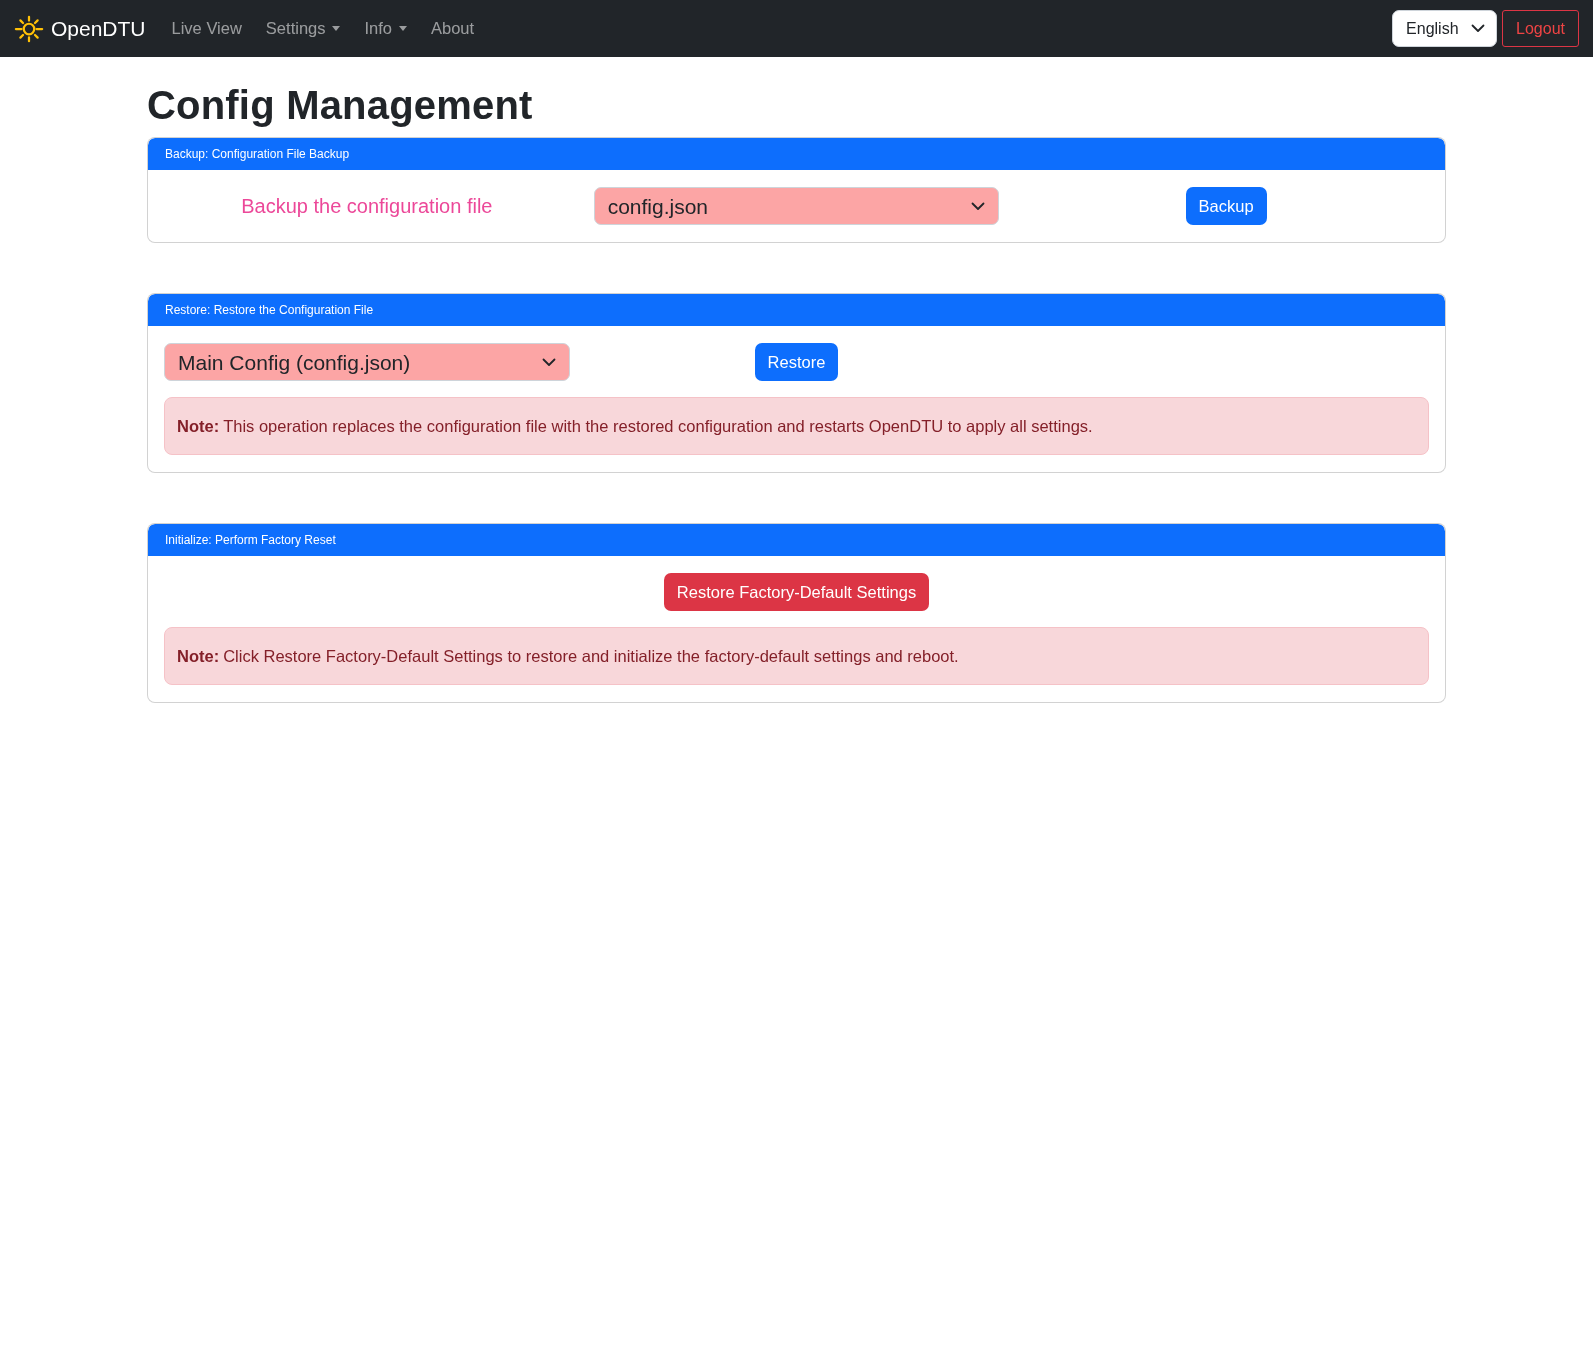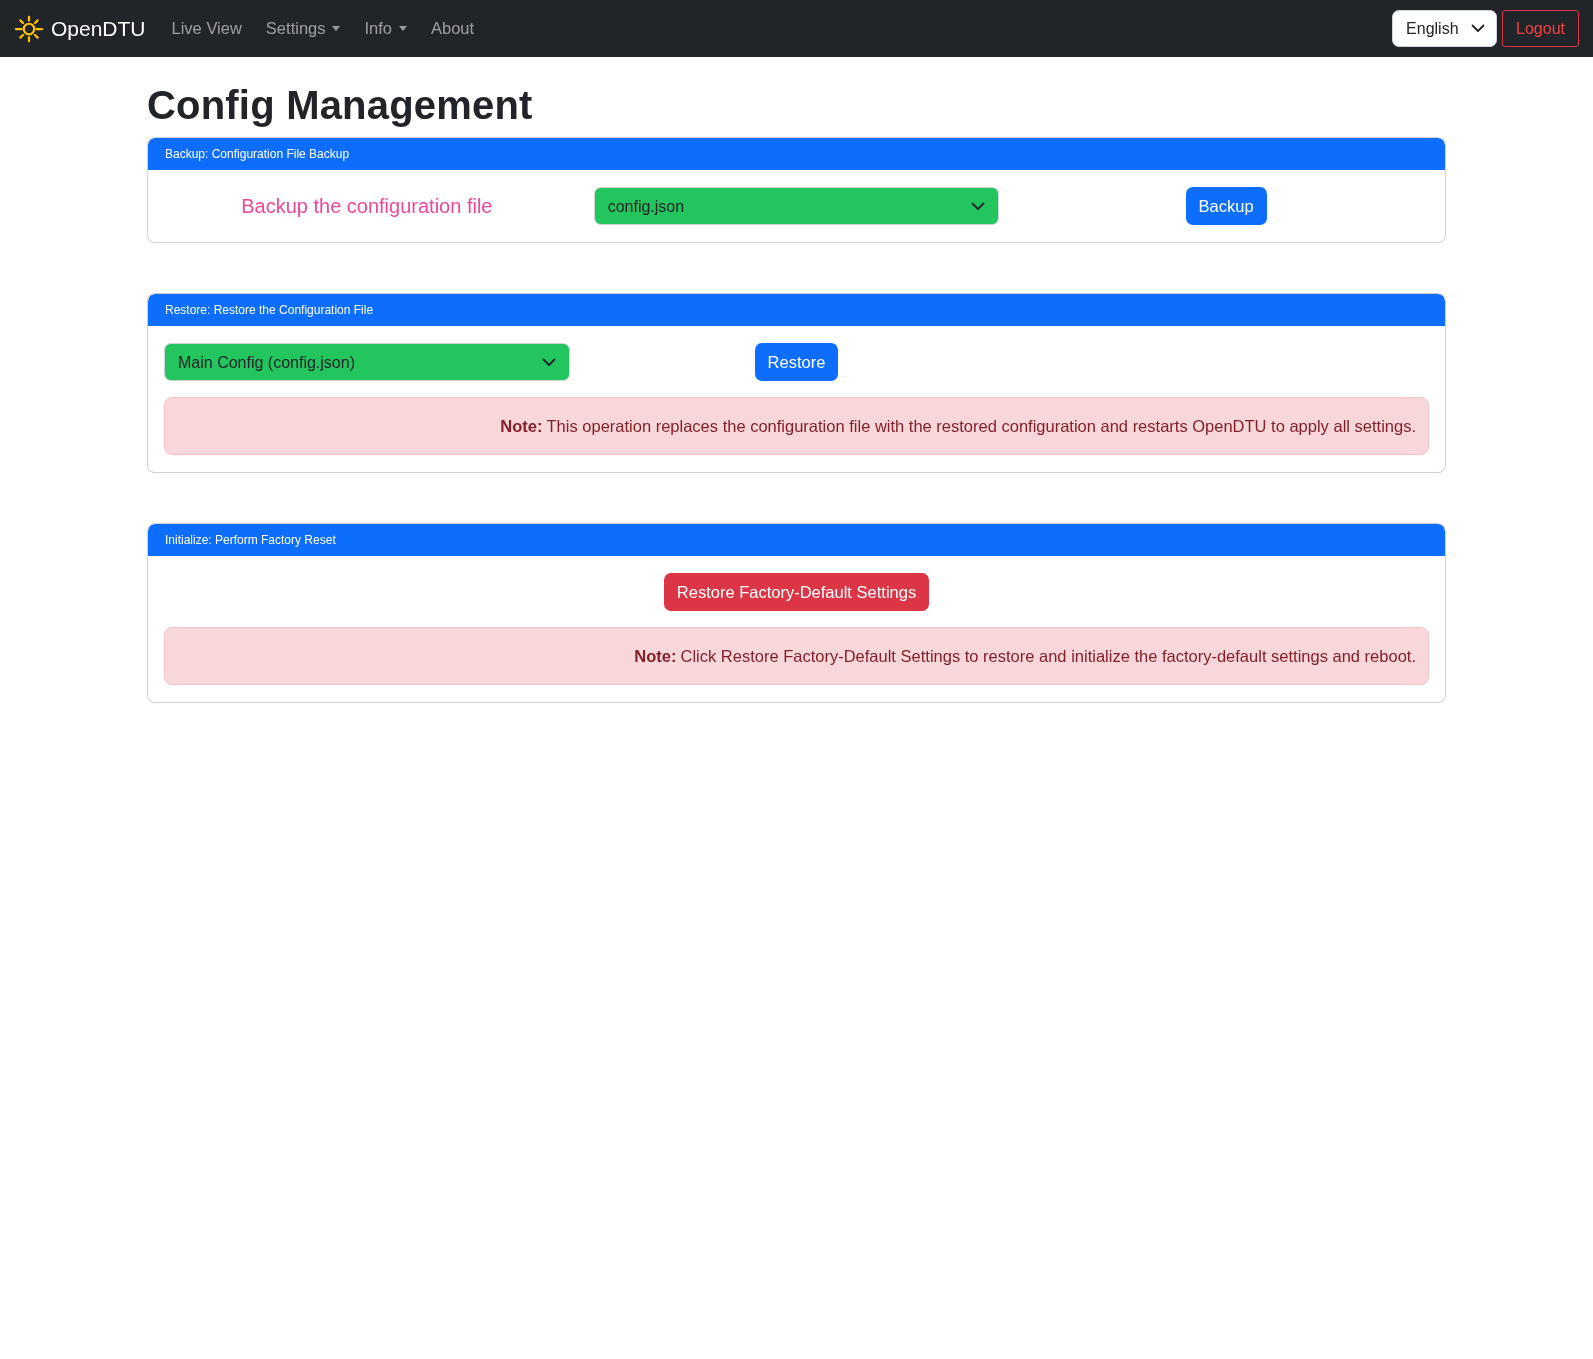--- a/index.html
+++ b/index.html
@@ -71,23 +71,23 @@
 
   .row { display: flex; align-items: center; margin: 0 -12px; }
   .col { width: 33.333%; padding: 0 12px; }
   .col.center { text-align: center; }
   .form-label { font-size: 20px; color: #ec4899; }
 
   .select-wrap { position: relative; width: 100%; }
   .form-select {
     appearance: none; -webkit-appearance: none;
     width: 100%; height: 38px;
-    background: #22c55e; color: #212529;
+    background: #fca5a5; color: #212529;
     border: 1px solid #ced4da; border-radius: 7px;
-    font-size: 16px; font-family: inherit;
+    font-size: 21px; font-family: inherit;
     padding: 6px 40px 6px 13px; cursor: pointer;
   }
   .select-wrap .chev { position: absolute; right: 13px; top: 11px; pointer-events: none; }
 
   .file-input {
     display: flex; align-items: stretch; width: 100%; height: 38px;
     border: 1px solid #ced4da; border-radius: 7px;
     background: #ffffff; overflow: hidden; cursor: pointer;
   }
   .file-btn {
@@ -102,21 +102,21 @@
   }
 
   .btn { border: none; border-radius: 7px; font-size: 16.5px; font-family: inherit;
          padding: 7px 13px; height: 38px; cursor: pointer; text-align: right; }
   .btn-primary { background: #0d6efd; color: #ffffff; }
   .btn-danger  { background: #dc3545; color: #ffffff; }
 
   .alert {
     margin-top: 16px;
     background: #f8d7da; border: 1px solid #f5c2c7; border-radius: 8px;
-    color: #842029; text-align: right;
+    color: #842029; text-align: left;
     padding: 16px 12px; font-size: 16.5px; line-height: 24px;
   }
   .alert strong { margin-right: 4px; }
 
   .center-block { text-align: center; text-decoration: underline; }
 </style>
 </head>
 <body>
 
 <nav class="navbar">

